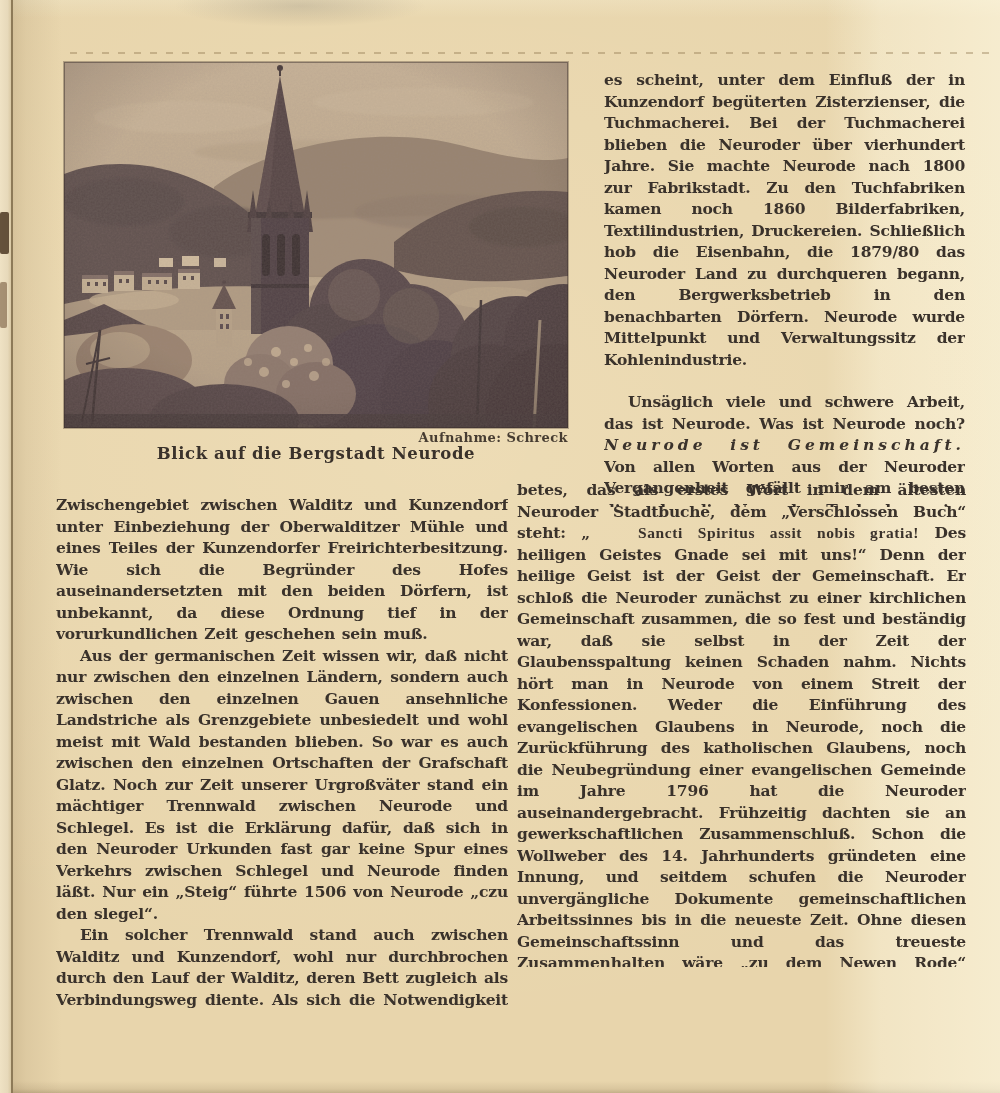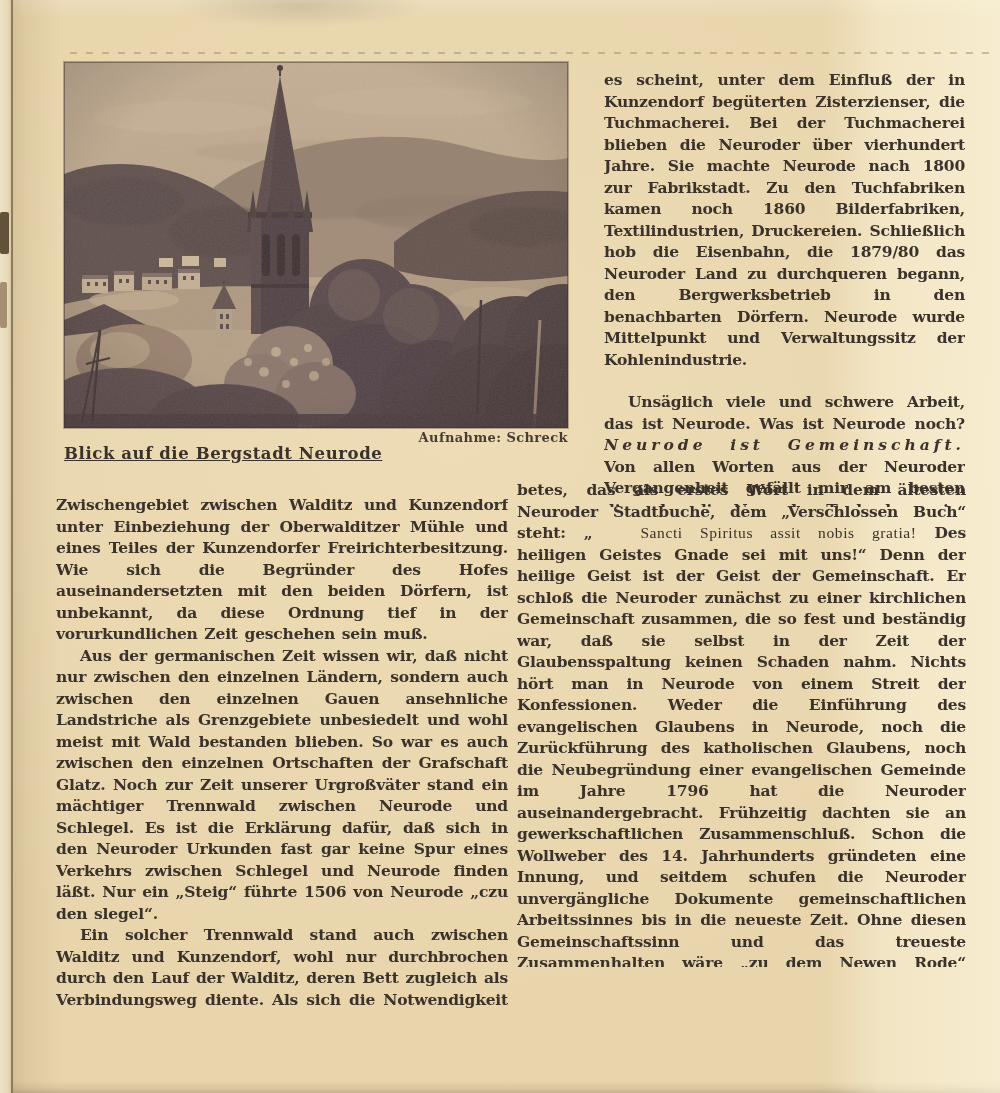--- a/index.html
+++ b/index.html
@@ -34,34 +34,34 @@
     left:64px;top:62px;width:504px;height:366px;
     box-shadow:0 0 0 1px rgba(74,58,50,.35);
   }
   .photo-frame svg{display:block;}
   .credit{
     left:64px;top:430px;width:504px;height:16px;
     text-align:right;font-size:13px;font-weight:700;color:#473d32;letter-spacing:.4px;
   }
   .caption{
     left:64px;top:444px;width:504px;height:22px;
-    text-align:left;font-size:16.5px;font-weight:700;color:#3a322b;letter-spacing:.6px;text-decoration:underline;
+    text-align:center;font-size:16.5px;font-weight:700;color:#3a322b;letter-spacing:.6px;
   }
   .body-text{
     color:#3a322b;font-weight:700;font-size:15.5px;line-height:21.5px;
     text-align:justify;letter-spacing:-.2px;word-spacing:1.5px;overflow:hidden;
   }
   .col-right-upper{left:604px;top:47px;width:361px;height:438px;margin-top:22px;}
   .col-right-lower{left:517px;top:479px;width:449px;height:488px;}
   .col-left{left:56px;top:494px;width:452px;height:520px;}
   .par{margin:0;}
   .par.indent{text-indent:24px;}
   .par.gap{margin-top:21px;}
   span.spaced{letter-spacing:4px;font-style:italic;}
-  span.latin{font-family:"Liberation Serif", serif;font-weight:400;letter-spacing:.6px;margin-left:48px;}
+  span.latin{font-family:"Liberation Serif", serif;font-weight:700;letter-spacing:.6px;margin-left:48px;}
 </style>
 </head>
 <body>
 
 <div class="layer paper-shade"></div>
 <div class="layer edge-sliver"></div>
 <div class="layer staple-a"></div>
 <div class="layer staple-b"></div>
 <div class="layer stitches"></div>
 

